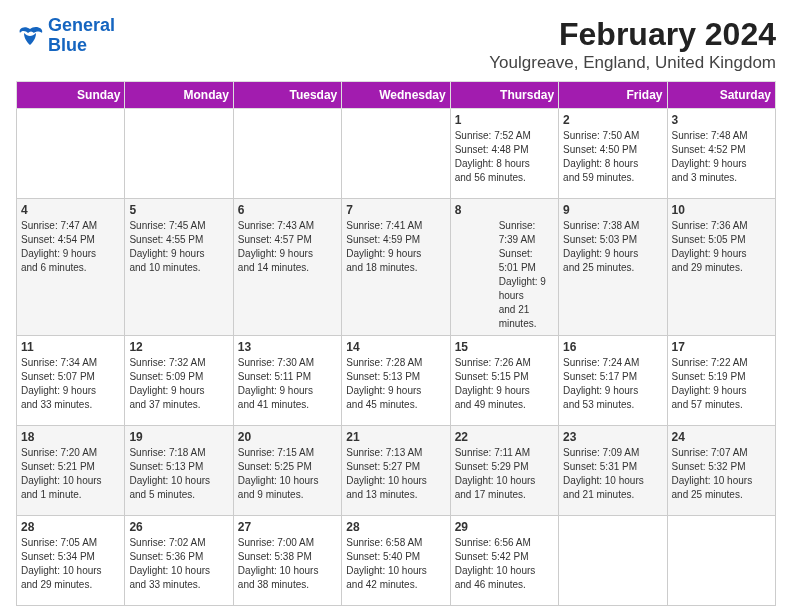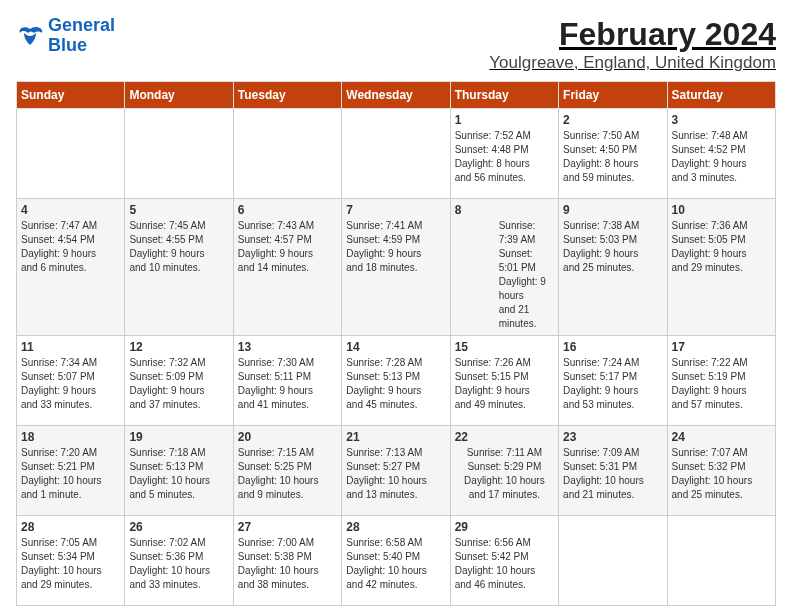--- a/index.html
+++ b/index.html
@@ -27,43 +27,42 @@
       color: #333;
       line-height: 1.1;
     }
     .logo-text span { color: #1565c0; }
     .logo-bird {
       width: 28px;
       height: 22px;
     }
     .title-block {
       text-align: right;
-      text-decoration: underline;
     }
     .main-title {
       font-size: 32px;
       font-weight: bold;
       color: #222;
     }
     .subtitle {
       font-size: 17px;
       color: #444;
     }
     table {
       width: 100%;
       border-collapse: collapse;
       table-layout: fixed;
     }
     thead tr th {
-      background: #c2410c;
+      background: #a21caf;
       color: #fff;
       font-size: 12px;
       font-weight: bold;
       padding: 6px 4px;
-      text-align: left;
+      text-align: right;
       border: 1px solid #ddd;
     }
     tbody tr td {
       vertical-align: top;
       border: 1px solid #ccc;
       padding: 4px;
       font-size: 10px;
       color: #333;
       background: #fff;
       height: 90px;
@@ -272,21 +271,21 @@
         </td>
         <td>
           <span class="day-number">21</span>
           <div class="day-info" style="white-space: pre-line;">Sunrise: 7:13 AM
 Sunset: 5:27 PM
 Daylight: 10 hours
 and 13 minutes.</div>
         </td>
         <td>
           <span class="day-number">22</span>
-          <div class="day-info" style="white-space: pre-line; text-align: center;">Sunrise: 7:11 AM
+          <div class="day-info" style="white-space: pre-line;">Sunrise: 7:11 AM
 Sunset: 5:29 PM
 Daylight: 10 hours
 and 17 minutes.</div>
         </td>
         <td>
           <span class="day-number">23</span>
           <div class="day-info" style="white-space: pre-line;">Sunrise: 7:09 AM
 Sunset: 5:31 PM
 Daylight: 10 hours
 and 21 minutes.</div>

